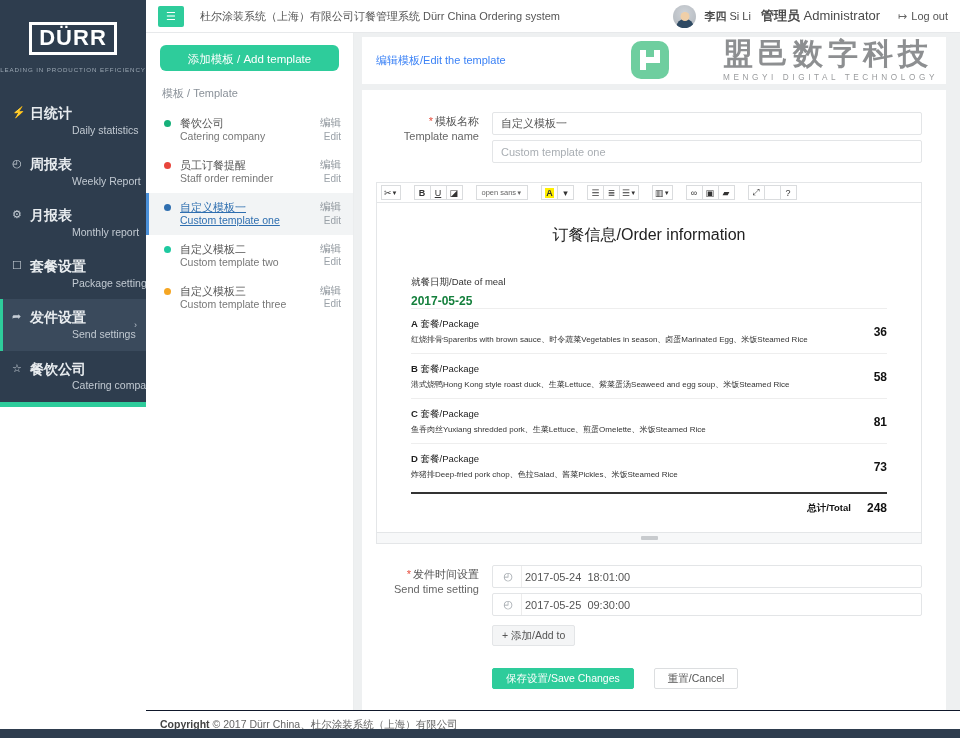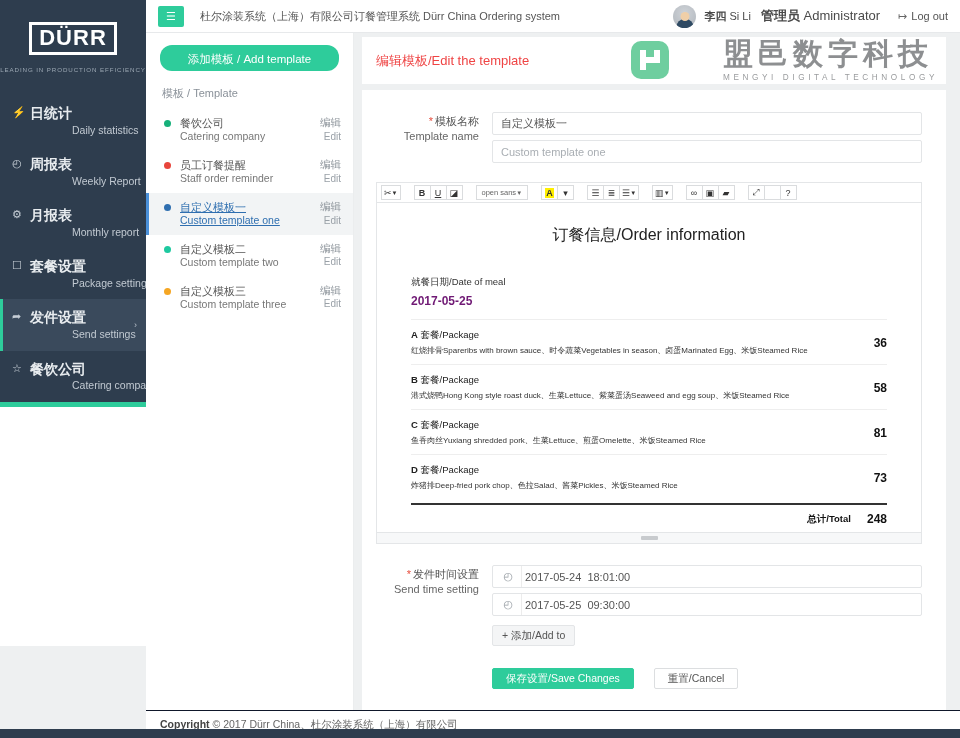--- a/index.html
+++ b/index.html
@@ -12,21 +12,21 @@
     font-size: 12px;
     color: #444;
   }
   .app { display: flex; width: 960px; height: 738px; position: relative; }
 
   
   .sidebar {
     width: 146px; flex: 0 0 146px;
     background: #2e3d4e;
     position: relative;
-    height: 646px;
+    height: 738px;
   }
   .brand {
     padding: 22px 0 16px 0;
     text-align: center;
   }
   .durr-logo {
     display: inline-block;
     border: 3px solid #fff;
     color: #fff;
     font-family: "Liberation Sans", sans-serif;
@@ -134,21 +134,21 @@
   .workspace { flex:1 1 auto; display:flex; min-height:0; background:#eef0f1; position:relative;}
 
   
   .tpl-col {
     width: 208px; flex:0 0 208px; background:#fff; padding: 12px 0 0 0;
     border-right:1px solid #ebedee;
     position:relative;
   }
   .add-btn {
     display:block; margin: 0 14px; height: 26px; line-height: 26px;
-    background:#2ecc9b; color:#fff; text-align:center; border-radius:12px;
+    background:#2ecc9b; color:#fff; text-align:center; border-radius:6px;
     font-size:11.5px; cursor:pointer; border:none; width: calc(100% - 28px);
     font-family:"Liberation Sans", sans-serif;
   }
   .tpl-head { color:#8a9199; font-size:11px; margin: 15px 0 8px 16px; }
   .tpl-item {
     display:flex; align-items:flex-start; padding: 7px 12px 7px 18px;
     cursor:pointer; position:relative;
   }
   .tpl-item.active { background:#f2f4f5; }
   .tpl-item.active::before{
@@ -163,21 +163,21 @@
   .tpl-edit { margin-left:auto; text-align:right; line-height:1.3; }
   .tpl-edit-cn { font-size:10.5px; color:#8d949b; display:block;}
   .tpl-edit-en { font-size:10px; color:#9aa1a8; display:block;}
 
   
   .main-col { flex:1 1 auto; padding: 4px 14px 0 8px; min-width:0; overflow:hidden;}
   .panel-head {
     background:#fff; height:47px; display:flex; align-items:center;
     padding: 0 14px; position:relative; overflow:hidden;
   }
-  .panel-title { font-size:13px; color:#ef4444; }
+  .panel-title { font-size:11px; color:#3b82f6; }
   .watermark {
     position:absolute; right: 8px; top: 0px; display:flex; align-items:center; gap:10px;
     opacity:1;
   }
   .wm-mark { width:46px;height:46px; position:relative; }
   .wm-txt-wrap { display:flex; flex-direction:column;margin-left:40px; }
   .wm-cn { font-size:30px; font-weight:bold; color:#8d8f91; letter-spacing:5px; line-height:1; }
   .wm-en { font-size:8.2px; color:#9a9c9e; letter-spacing:3.6px; margin-top:4px; }
 
   .card {
@@ -220,21 +220,21 @@
   .tsep { width:7px; }
 
   .editor-body {
     border:1px solid #e4e6e8; border-top:none; background:#fff;
     padding: 14px 34px 10px 34px; height: 330px; overflow:hidden; position:relative;
   }
   .doc-title {
     text-align:center; font-size:16px; color:#222; margin: 8px 0 30px 0;
   }
   .meal-lbl { font-size:9.5px; color:#333; margin-bottom:5px;}
-  .meal-date { font-size:12px; color:#701a75; font-weight:bold; margin-bottom:11px;}
+  .meal-date { font-size:12px; color:#15803d; font-weight:bold; }
   .pkg-row {
     border-top:1px solid #eeeeee; padding: 9px 0 8px 0; display:flex; align-items:center;
   }
   .pkg-left { flex:1 1 auto; min-width:0;}
   .pkg-name { font-size:9.5px; color:#222; margin-bottom:3px;}
   .pkg-name b { font-weight:bold; }
   .pkg-items { font-size:8px; color:#333; white-space:nowrap; overflow:hidden;}
   .pkg-price { font-size:12px; font-weight:bold; color:#111; margin-left:12px; flex:0 0 auto;}
   .total-row {
     border-top:2px solid #333; padding-top:7px; margin-top:4px;

